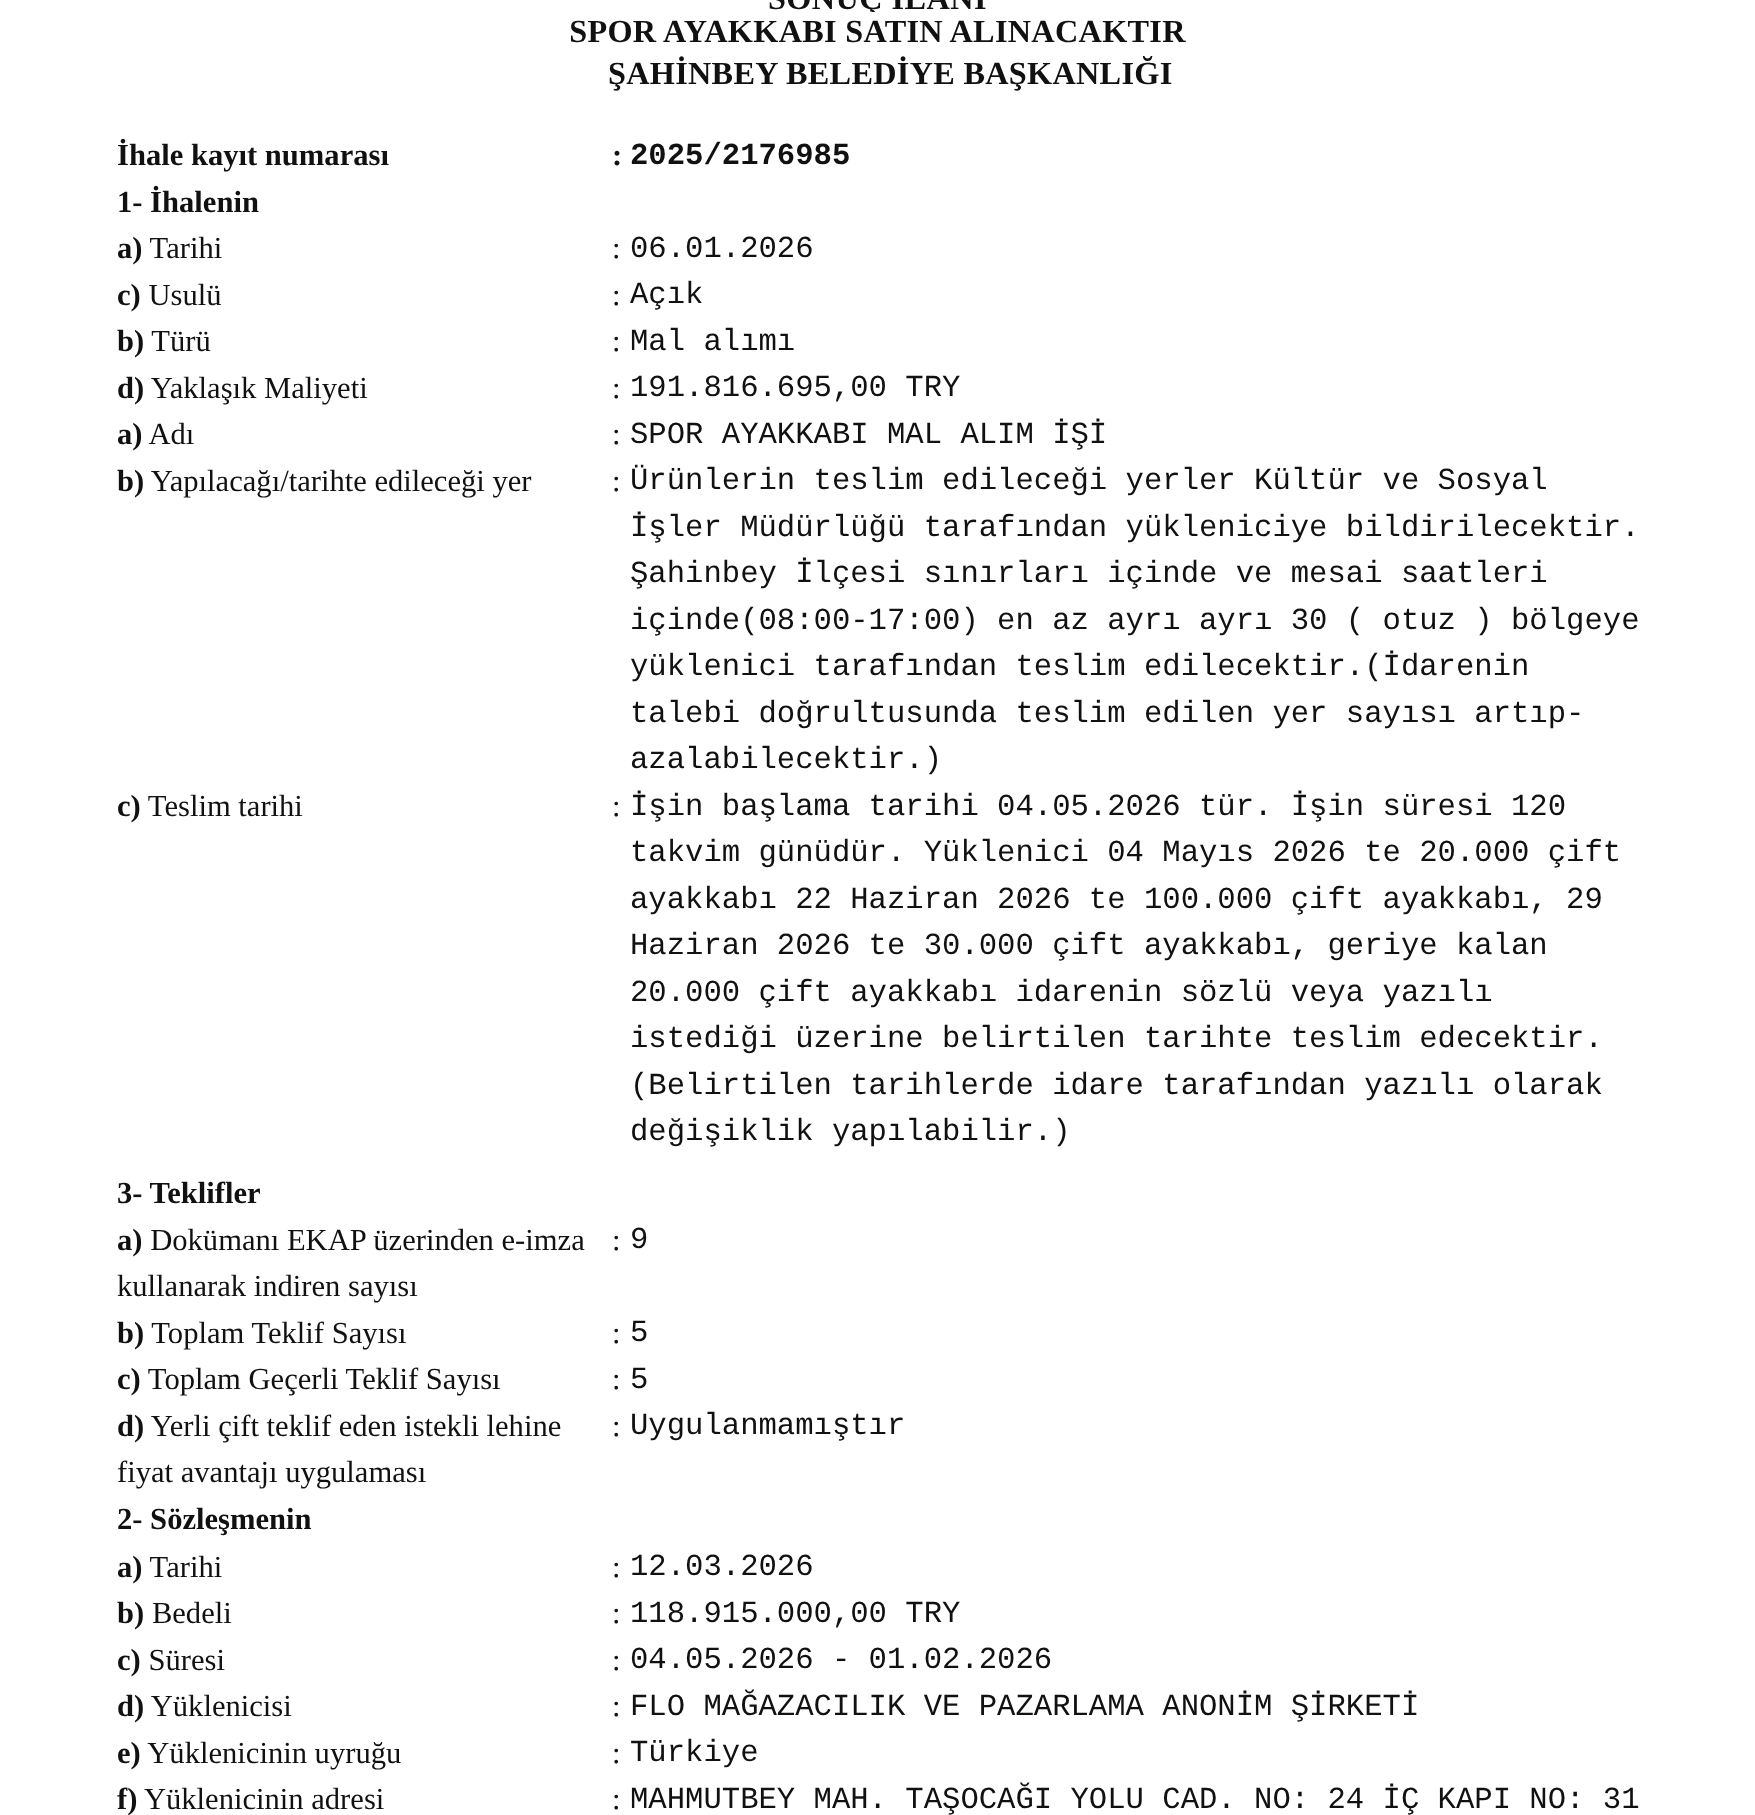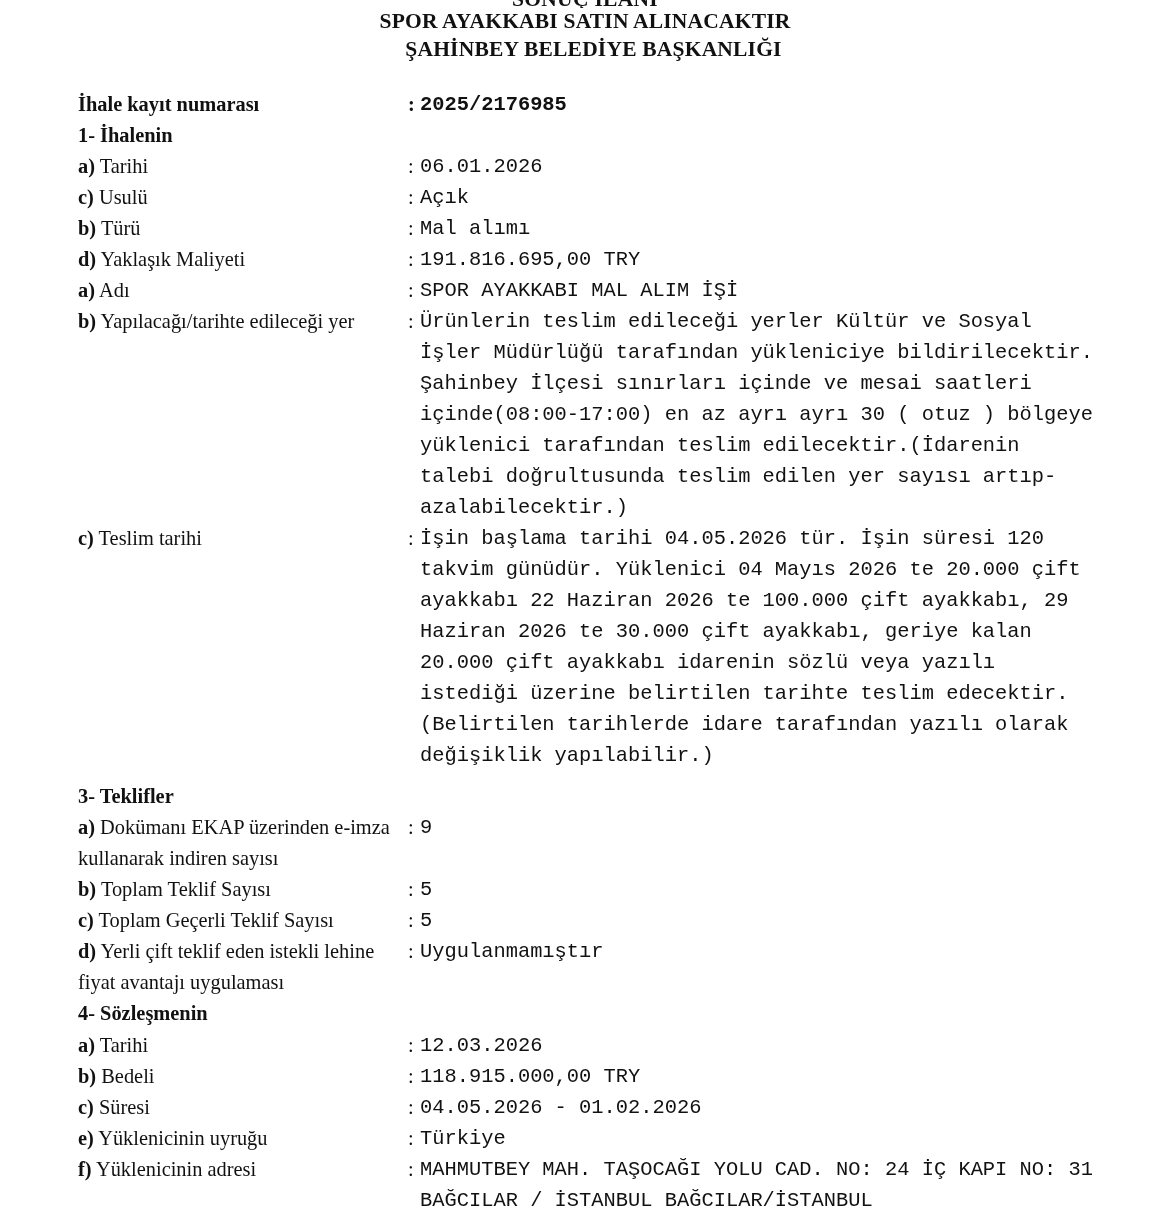--- a/index.html
+++ b/index.html
@@ -184,40 +184,45 @@
           <td class="colon">:</td>
           <td class="value">5</td>
         </tr>
         <tr>
           <td class="label wrapping"><span class="b">d)</span> <span>Yerli çift teklif eden istekli lehine fiyat avantajı uygulaması</span></td>
           <td class="colon">:</td>
           <td class="value">Uygulanmamıştır</td>
         </tr>
 
         <tr>
-          <td class="label section">4- Sözleşmenin</td>
+          <td class="label section">2- Sözleşmenin</td>
           <td class="colon"></td>
           <td class="value"></td>
         </tr>
         <tr>
           <td class="label"><span class="b">a)</span> <span>Tarihi</span></td>
           <td class="colon">:</td>
           <td class="value">12.03.2026</td>
         </tr>
         <tr>
           <td class="label"><span class="b">b)</span> <span>Bedeli</span></td>
           <td class="colon">:</td>
           <td class="value">118.915.000,00 TRY</td>
         </tr>
         <tr>
           <td class="label"><span class="b">c)</span> <span>Süresi</span></td>
           <td class="colon">:</td>
           <td class="value">04.05.2026 - 01.02.2026</td>
         </tr>
         <tr>
+          <td class="label"><span class="b">d)</span> <span>Yüklenicisi</span></td>
+          <td class="colon">:</td>
+          <td class="value">FLO MAĞAZACILIK VE PAZARLAMA ANONİM ŞİRKETİ</td>
+        </tr>
+        <tr>
           <td class="label"><span class="b">e)</span> <span>Yüklenicinin uyruğu</span></td>
           <td class="colon">:</td>
           <td class="value">Türkiye</td>
         </tr>
         <tr>
           <td class="label"><span class="b">f)</span> <span>Yüklenicinin adresi</span></td>
           <td class="colon">:</td>
           <td class="value val-block">MAHMUTBEY MAH. TAŞOCAĞI YOLU CAD. NO: 24 İÇ KAPI NO: 31 BAĞCILAR / İSTANBUL BAĞCILAR/İSTANBUL</td>
         </tr>
 

